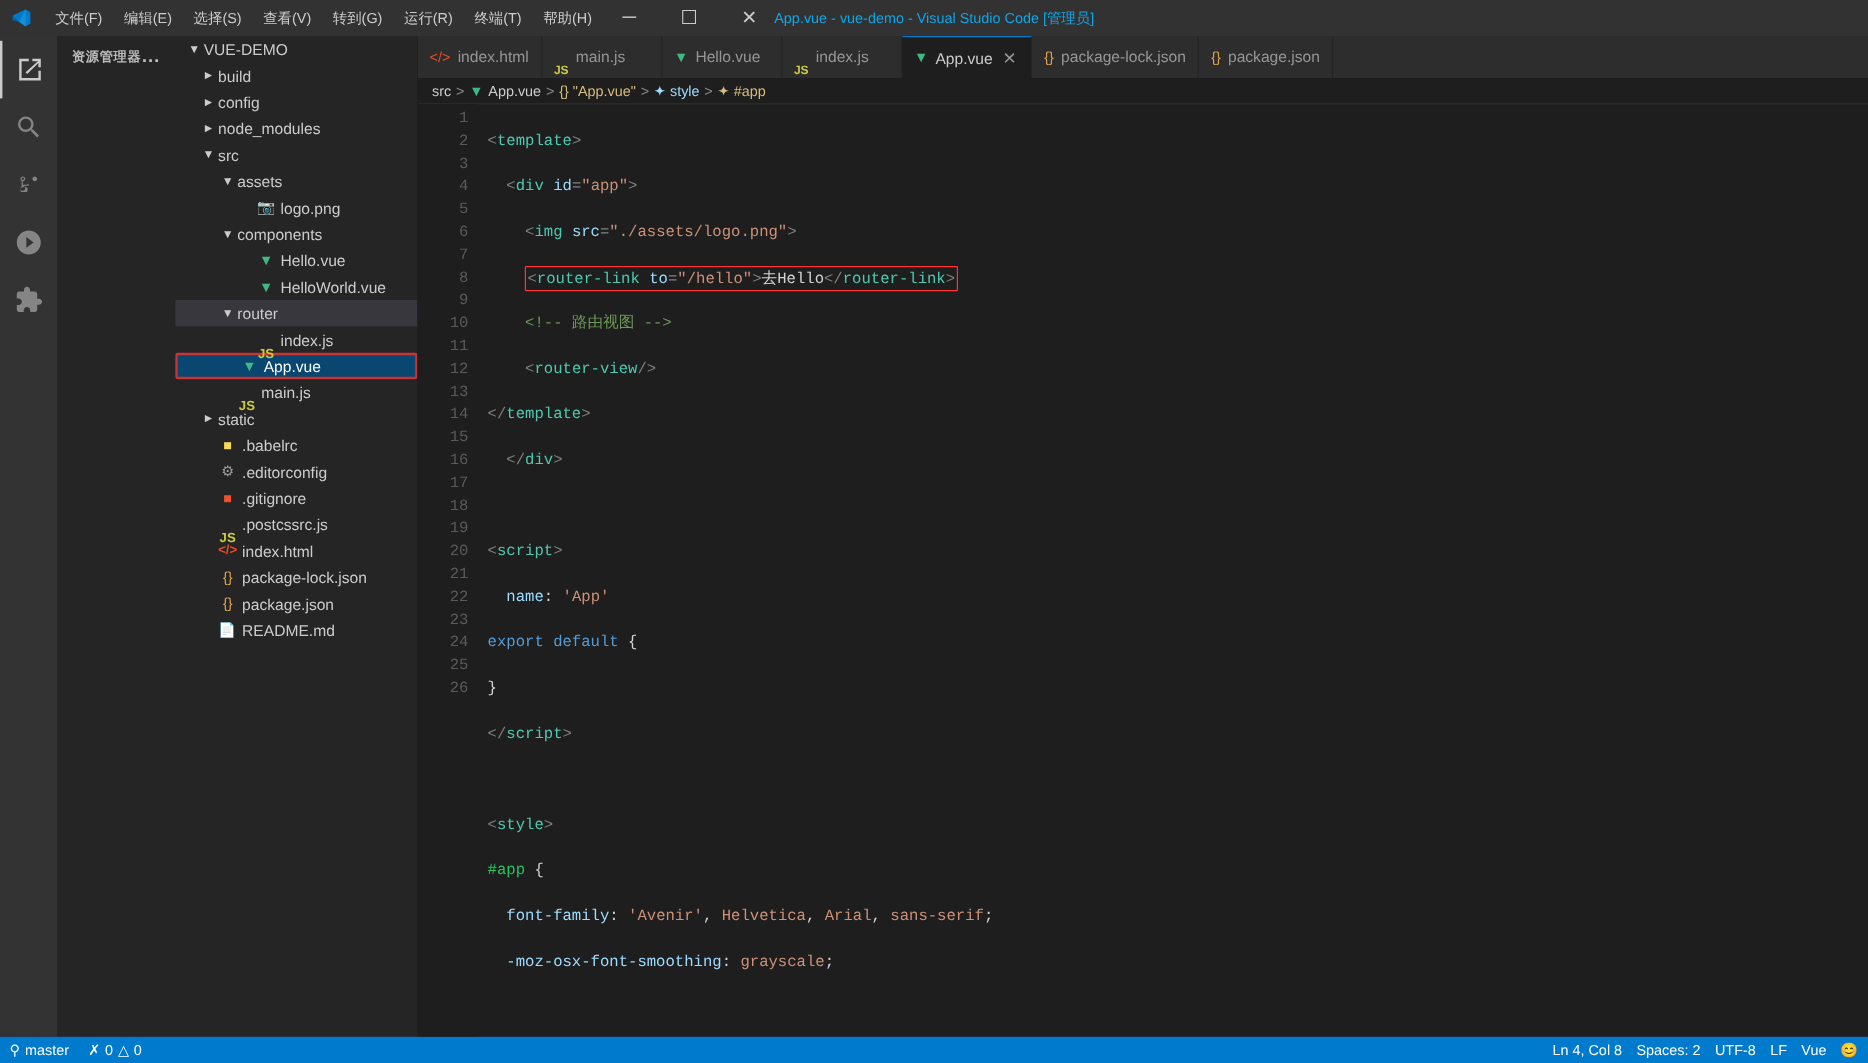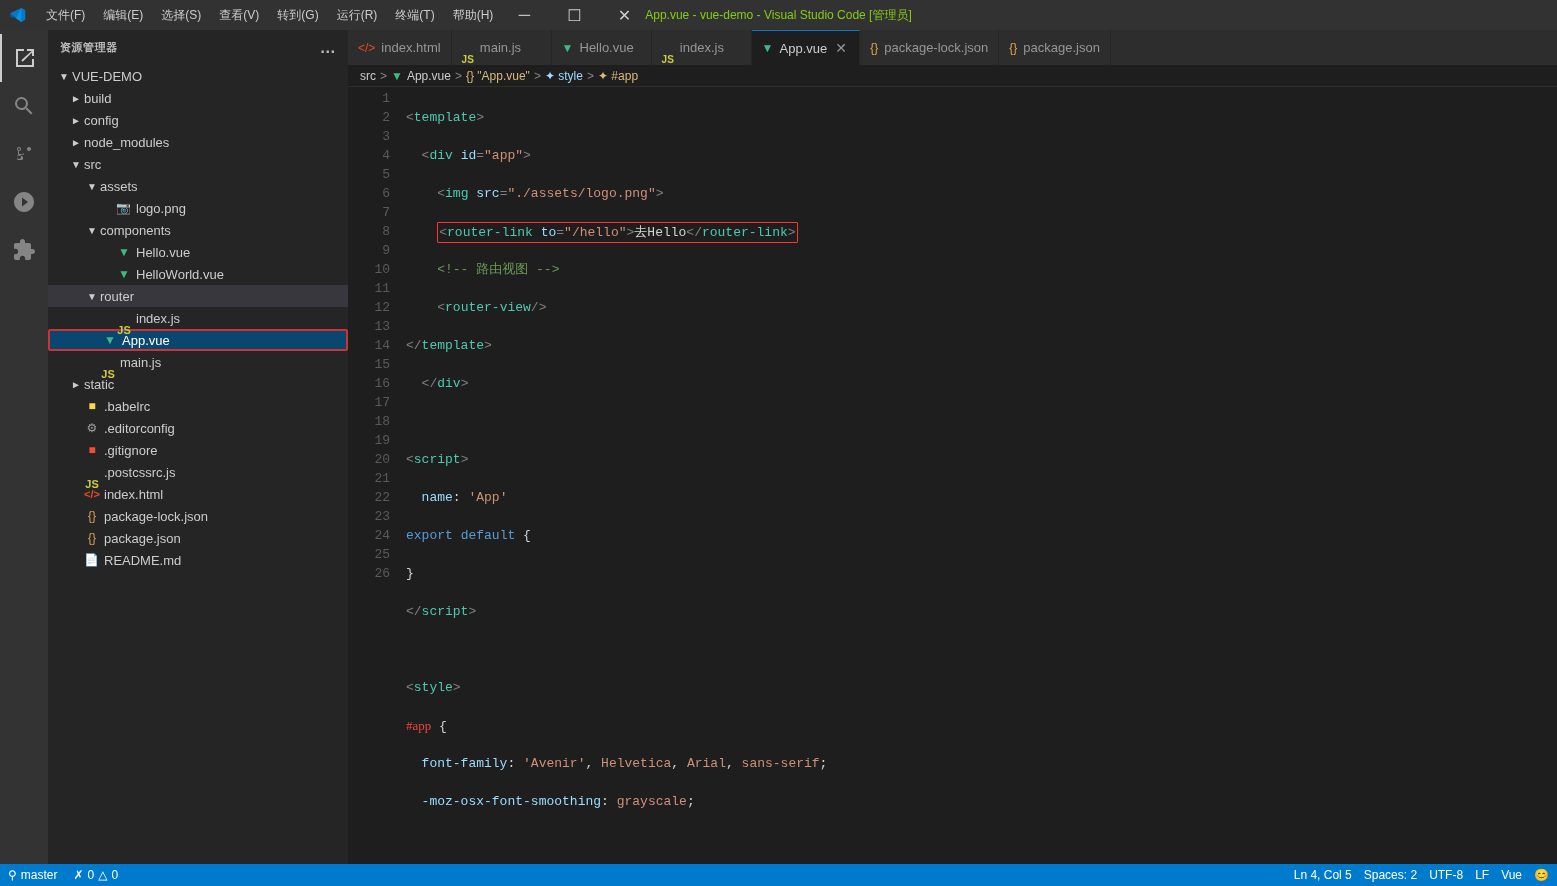--- a/index.html
+++ b/index.html
@@ -40,21 +40,21 @@
       gap: 2px;
     }
     .titlebar-menu span {
       padding: 4px 8px;
       font-size: 12px;
       color: #cccccc;
       cursor: pointer;
     }
     .titlebar-center {
       font-size: 12px;
-      color: #84cc16;
+      color: #0ea5e9;
       position: absolute;
       left: 50%;
       transform: translateX(-50%);
     }
     .titlebar-controls {
       display: flex;
       gap: 4px;
     }
     .titlebar-btn {
       width: 46px;
@@ -98,21 +98,20 @@
       color: #cccccc;
       border-left: 2px solid #cccccc;
     }
     .activity-icon svg { width: 24px; height: 24px; }
 
     
     .sidebar {
       width: 300px;
       background: #252526;
       display: flex;
-      flex-direction: column;
       flex-shrink: 0;
       overflow: hidden;
     }
     .sidebar-header {
       height: 35px;
       display: flex;
       align-items: center;
       justify-content: space-between;
       padding: 0 12px;
       font-size: 11px;
@@ -289,21 +288,21 @@
 
     
     .tok-tag { color: #4ec9b0; }
     .tok-attr { color: #9cdcfe; }
     .tok-str { color: #ce9178; }
     .tok-punct { color: #808080; }
     .tok-kw { color: #569cd6; }
     .tok-comment { color: #6a9955; }
     .tok-prop { color: #9cdcfe; }
     .tok-val { color: #ce9178; }
-    .tok-selector { color: #ef4444; font-family: Liberation Serif, serif; }
+    .tok-selector { color: #22c55e; }
     .tok-colon { color: #d4d4d4; }
     .tok-text { color: #d4d4d4; }
     .tok-bracket { color: #d4d4d4; }
 
     
     .highlight-box {
       display: inline-block;
       border: 1.5px solid #ff3333;
       background: transparent;
       padding: 0 1px;
@@ -663,21 +662,21 @@
     <span>master</span>
   </div>
   <div class="status-item">
     <span>✗</span>
     <span>0</span>
     <span>△</span>
     <span>0</span>
   </div>
   <div class="status-right">
     <div class="status-item">
-      <span>Ln 4, Col 5</span>
+      <span>Ln 4, Col 8</span>
     </div>
     <div class="status-item">
       <span>Spaces: 2</span>
     </div>
     <div class="status-item">
       <span>UTF-8</span>
     </div>
     <div class="status-item">
       <span>LF</span>
     </div>

